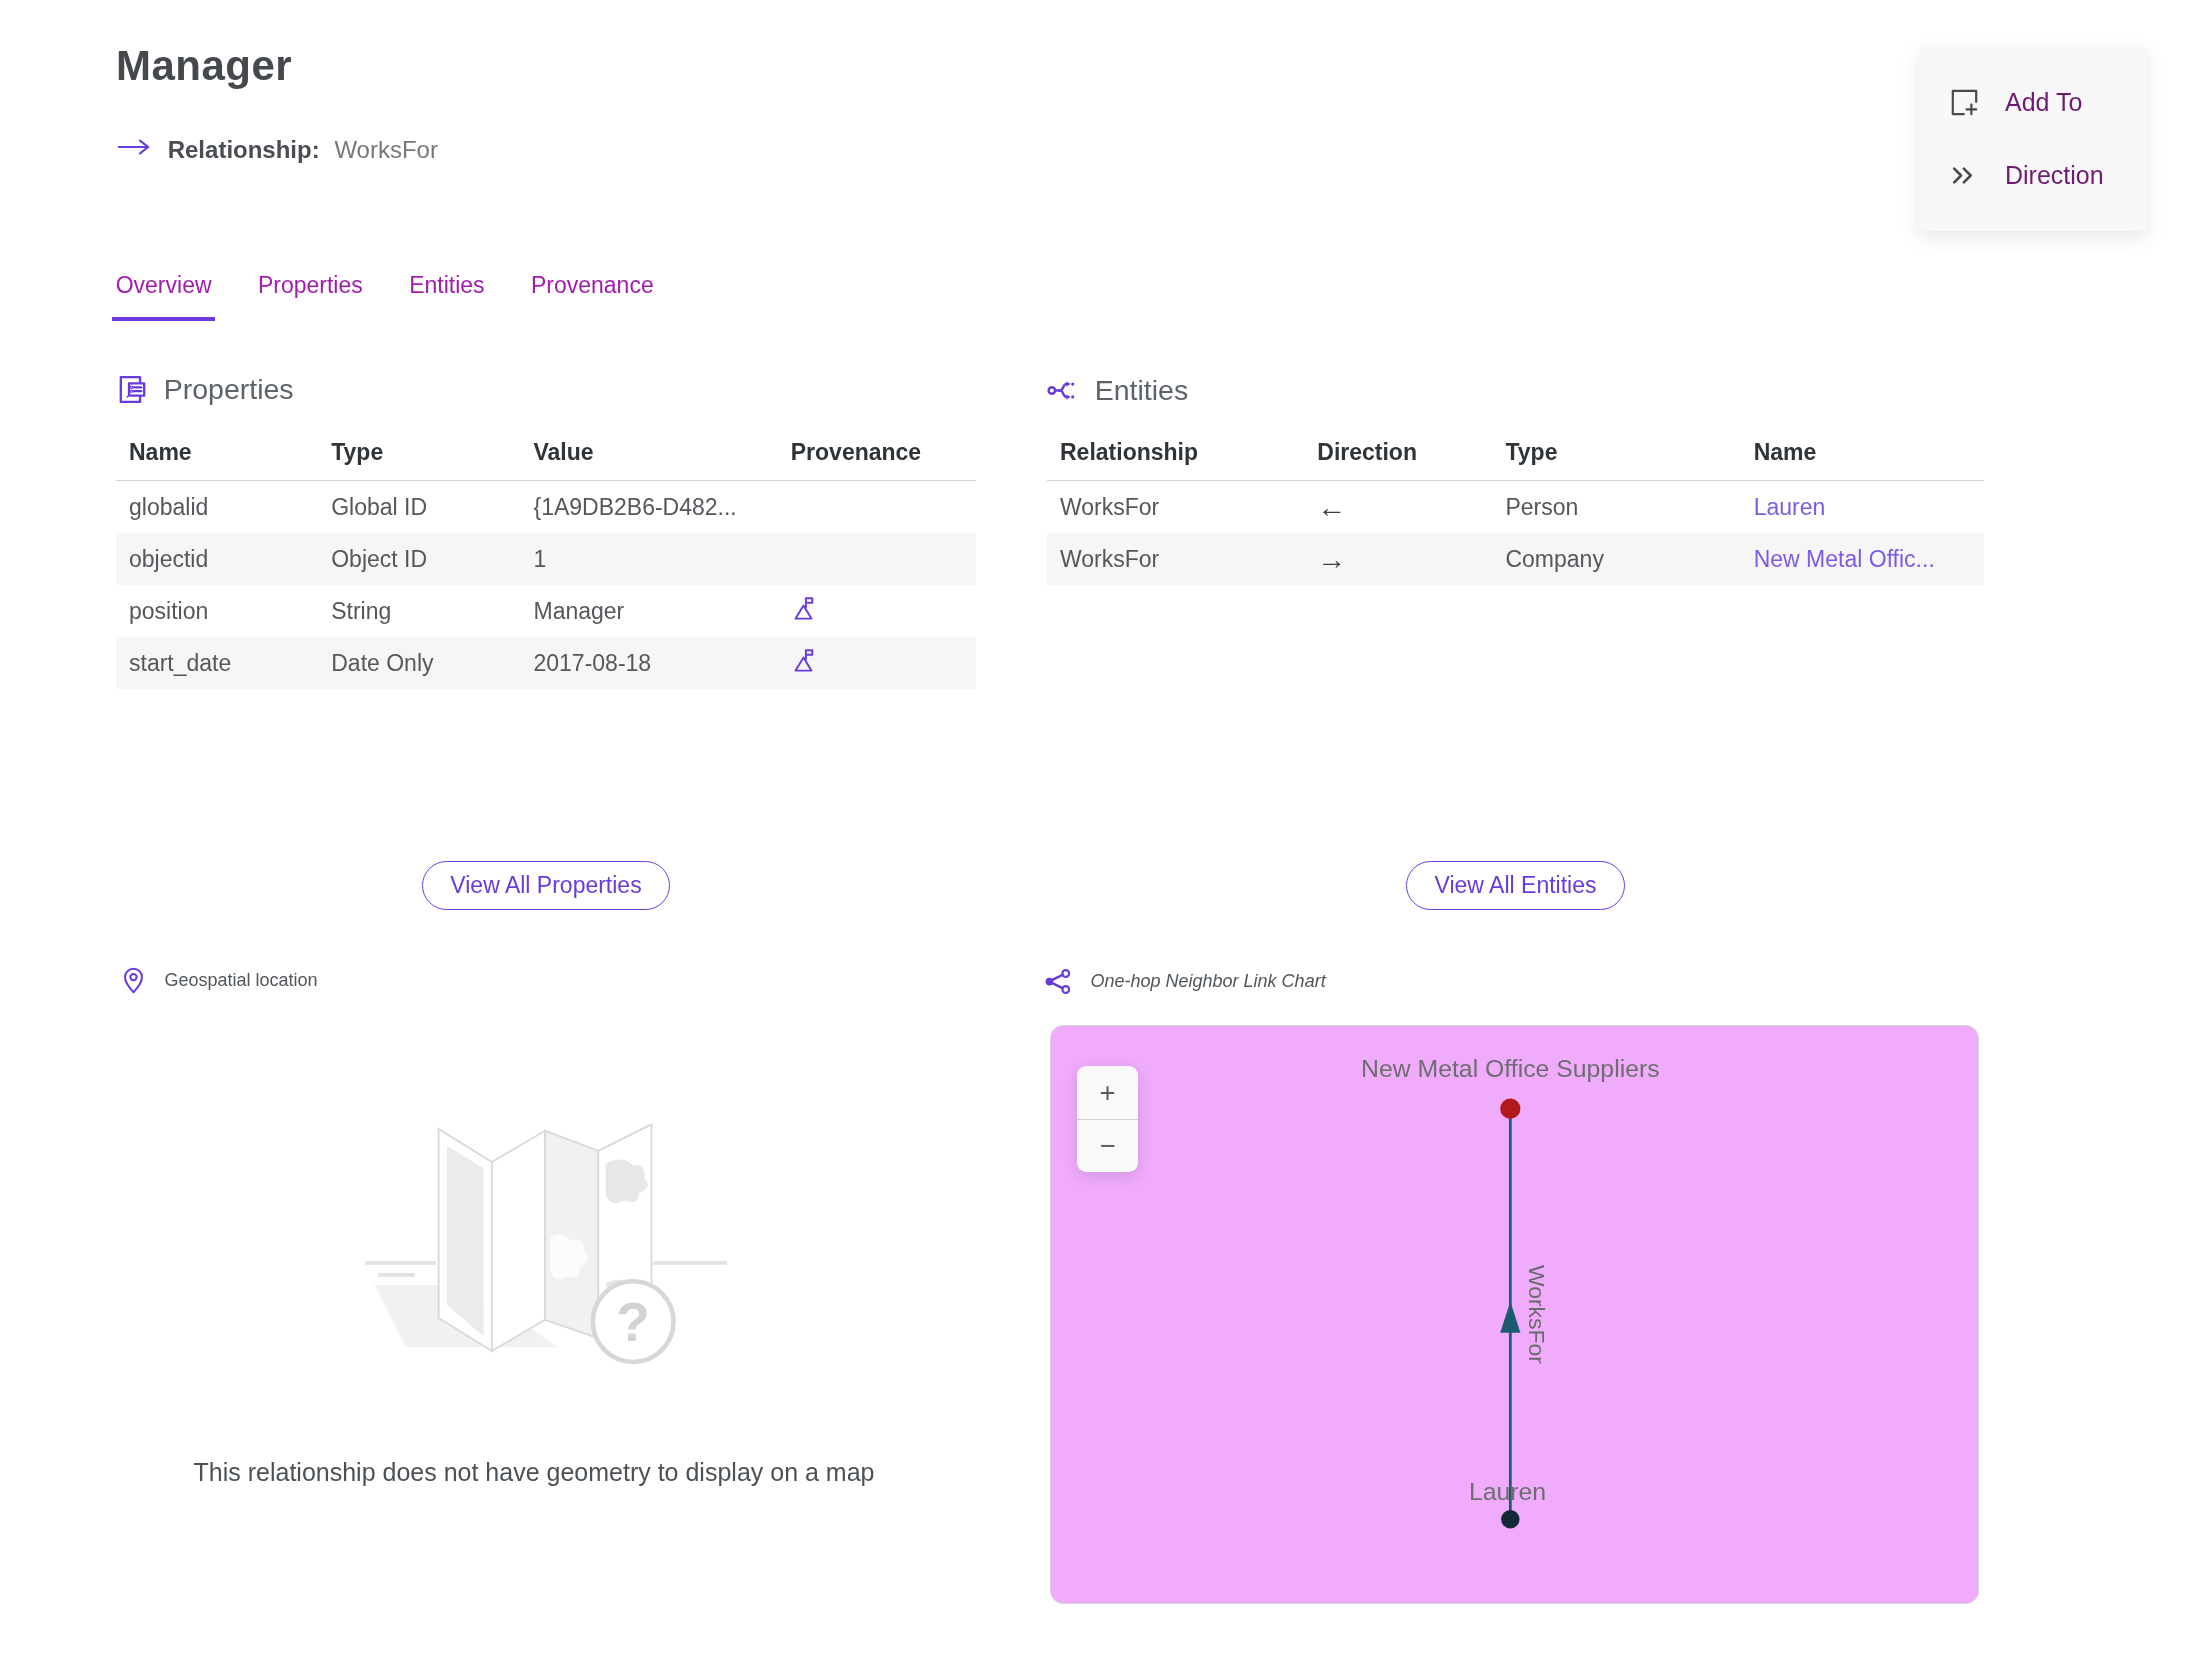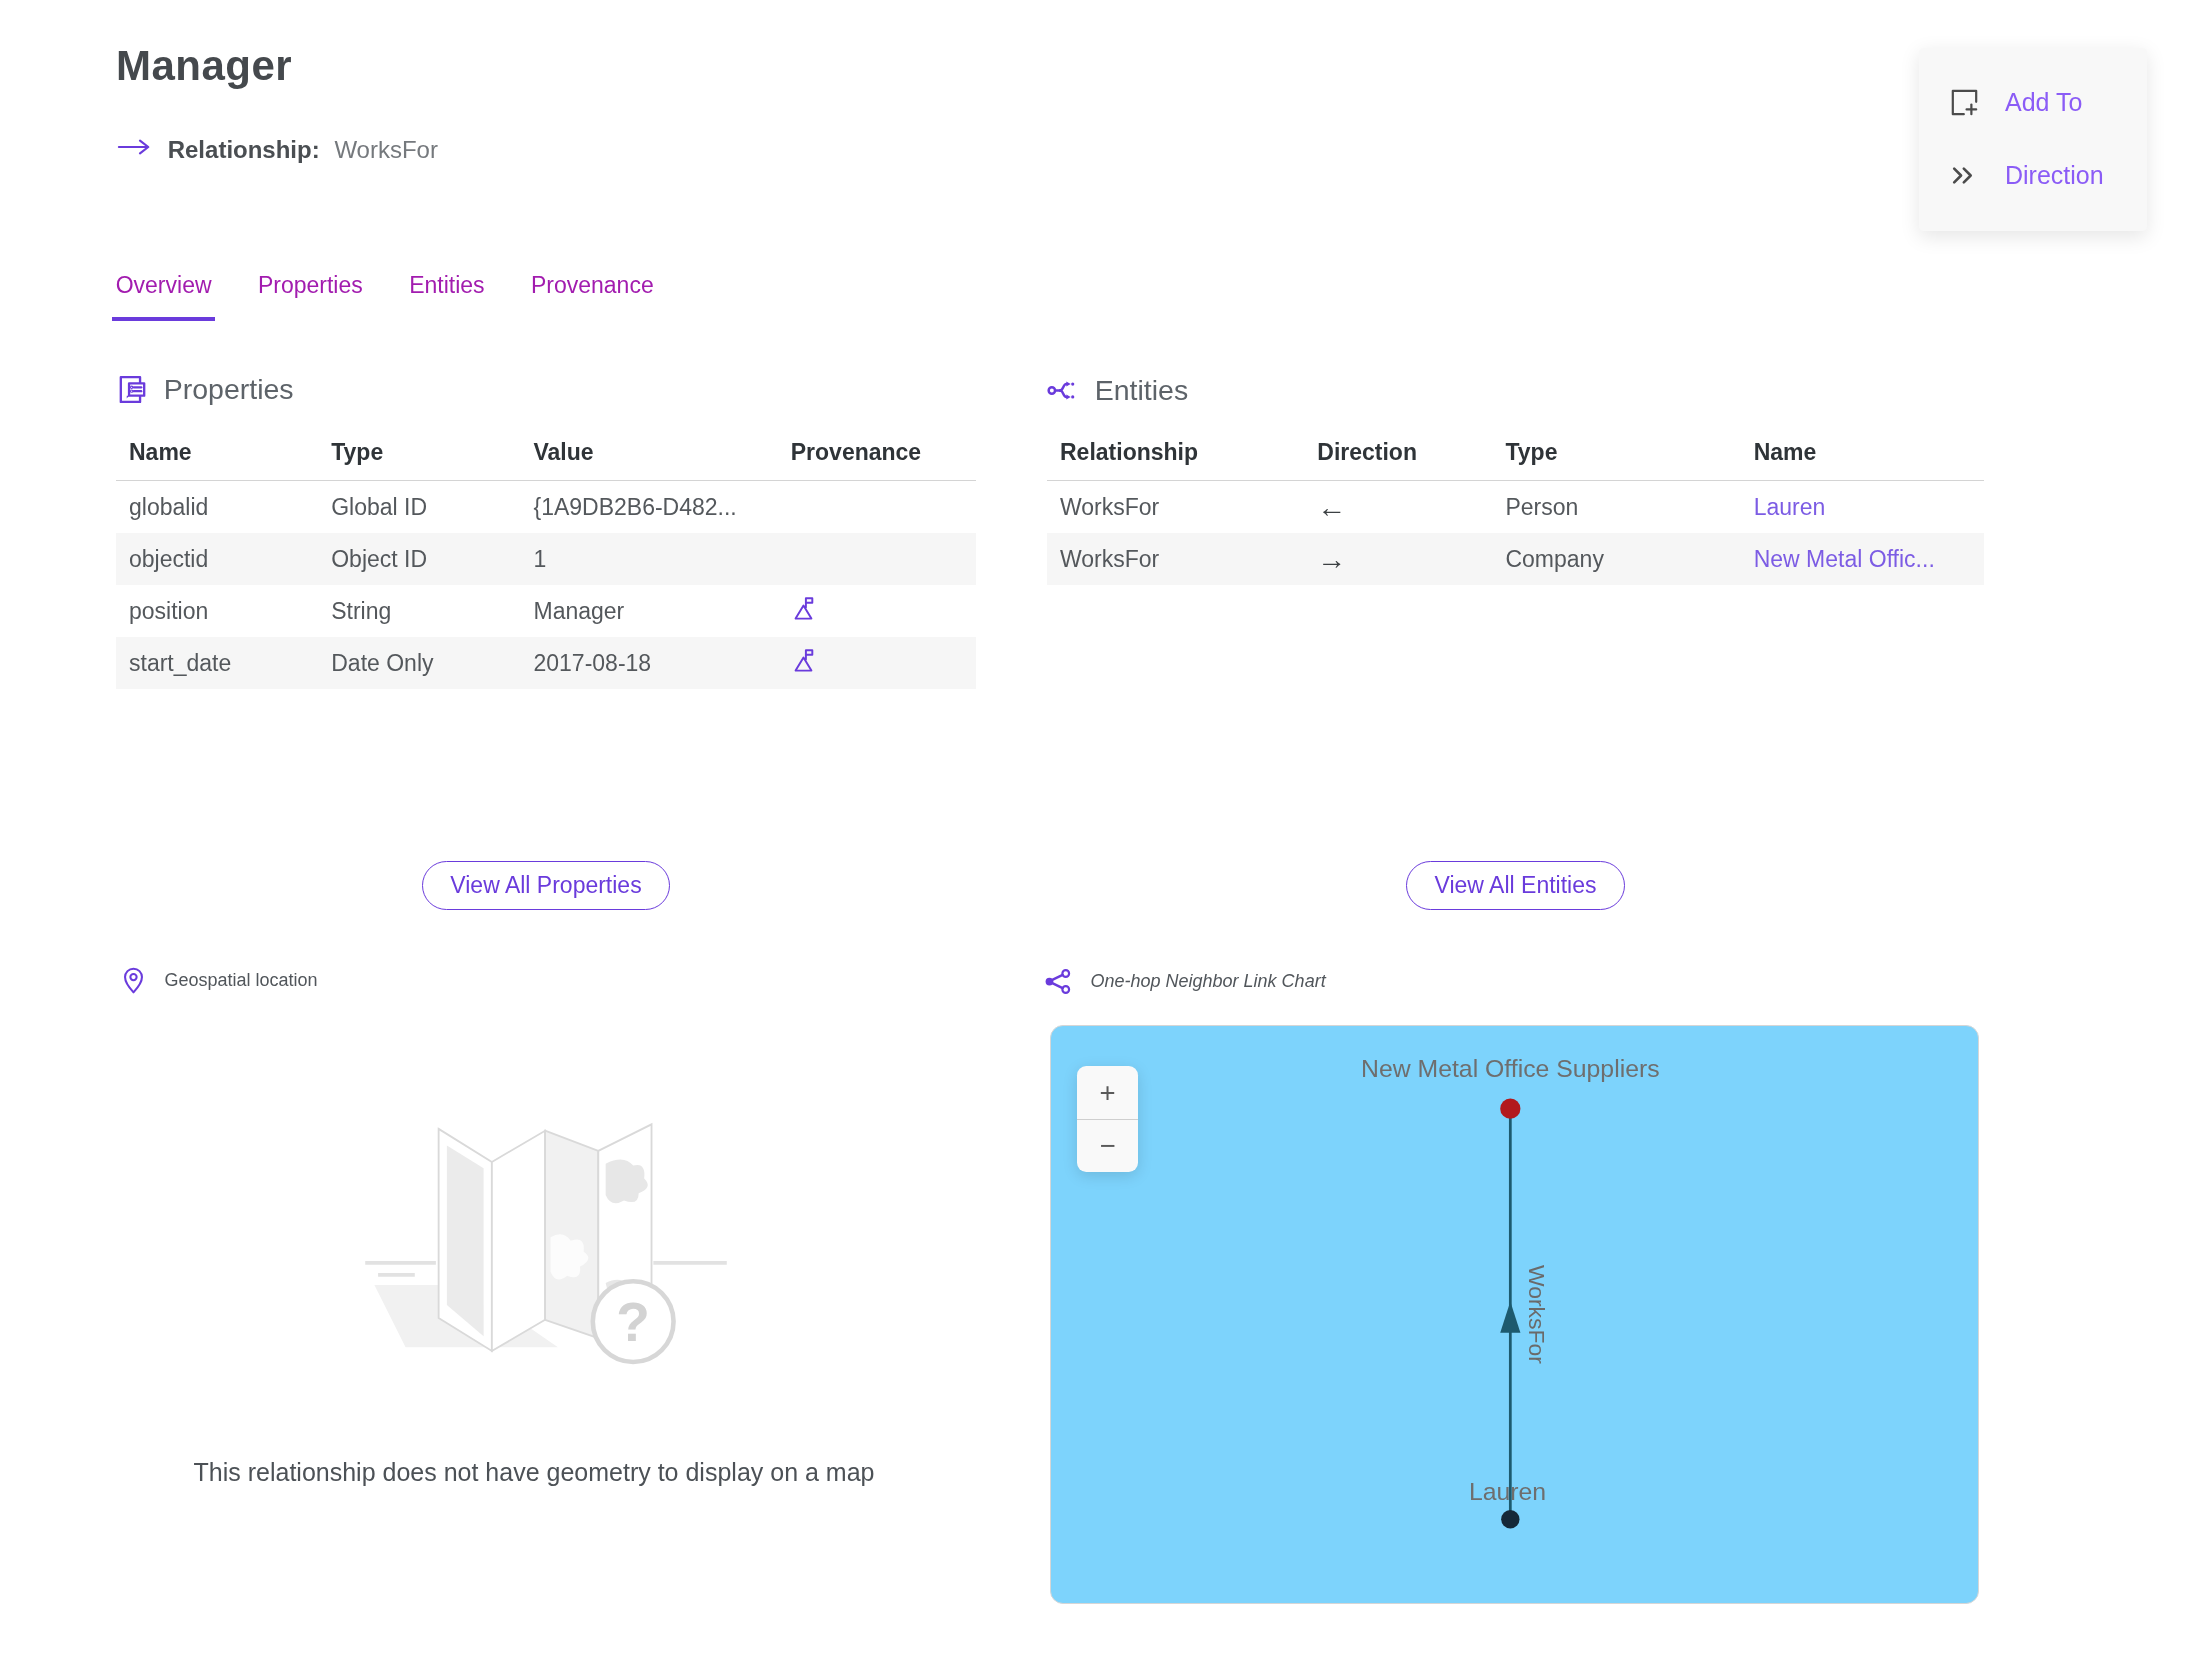--- a/index.html
+++ b/index.html
@@ -12,21 +12,21 @@
 
   
   .title{position:absolute;left:116px;top:42px;margin:0;font-size:42px;font-weight:700;color:#45494d;letter-spacing:0.5px;}
   .subtitle{position:absolute;left:116px;top:136px;display:flex;align-items:flex-start;gap:14.7px;font-size:24px;}
   .subtitle .lbl{font-weight:700;color:#4a4e52;}
   .subtitle .val{color:#75797d;}
 
   
   .action-card{position:absolute;left:1919px;top:48px;width:228px;background:#f8f8f8;border-radius:4.6px;
                box-shadow:0 5.5px 20px rgba(0,0,0,.10);padding:18.4px 0;display:flex;flex-direction:column;}
-  .action-item{display:flex;align-items:center;gap:24px;padding:20px 29px;font-size:25px;color:#8b5cf6;cursor:pointer;background:none;border:none;}
+  .action-item{display:flex;align-items:center;gap:24px;padding:20px 29px;font-size:25px;color:#701a75;cursor:pointer;background:none;border:none;}
 
   
   .tabs{position:absolute;left:112px;top:272px;display:flex;gap:39px;font-size:23px;color:#a21caf;}
   .tab{padding:0 3.7px 18.4px 3.7px;border-bottom:4.6px solid transparent;cursor:pointer;}
   .tab.active{border-bottom-color:var(--accent);}
 
   
   .sec-head{position:absolute;display:flex;align-items:center;gap:14.7px;font-size:28.5px;color:#5d6369;}
   .sec-head.small{font-size:18px;color:#51565b;gap:16.5px;}
 
@@ -43,21 +43,21 @@
   
   .btn-row{position:absolute;text-align:center;text-decoration:underline;}
   .pill{font-family:inherit;font-size:23px;color:var(--accent);background:#fff;border:1.8px solid var(--accent);
         border-radius:26px;padding:10px 27.5px;cursor:pointer;}
 
   
   .map-wrap{position:absolute;left:116px;top:1017px;width:860px;height:422px;display:flex;align-items:center;justify-content:center;}
   .geo-msg{position:absolute;left:104px;top:1458px;width:860px;text-align:center;font-size:25px;color:#4c5156;}
 
   
-  .chart-panel{position:absolute;left:1050px;top:1025px;width:929px;height:579px;background:#7dd3fc;
+  .chart-panel{position:absolute;left:1050px;top:1025px;width:929px;height:579px;background:#f0abfc;
                border:1.8px solid #d6d6d6;border-radius:13px;box-sizing:border-box;}
   .zoom-ctrl{position:absolute;left:26px;top:40px;width:61px;background:#f9f9f9;border-radius:9.2px;
              box-shadow:0 3.7px 14.7px rgba(0,0,0,.13);overflow:hidden;}
   .zoom-btn{display:block;width:100%;height:53px;font-size:27.5px;color:#5a5a5a;background:transparent;border:none;cursor:pointer;font-family:inherit;}
   .zoom-btn + .zoom-btn{border-top:0.9px solid #cfcfcf;}
   .chart-svg{position:absolute;left:0;top:0;}
 
   
   .picon path,.picon circle,.picon line,.picon rect,.picon polyline{stroke:var(--accent);fill:none;stroke-width:1.7;stroke-linecap:round;stroke-linejoin:round;}
   .picon .fill{fill:var(--accent);stroke:none;}

